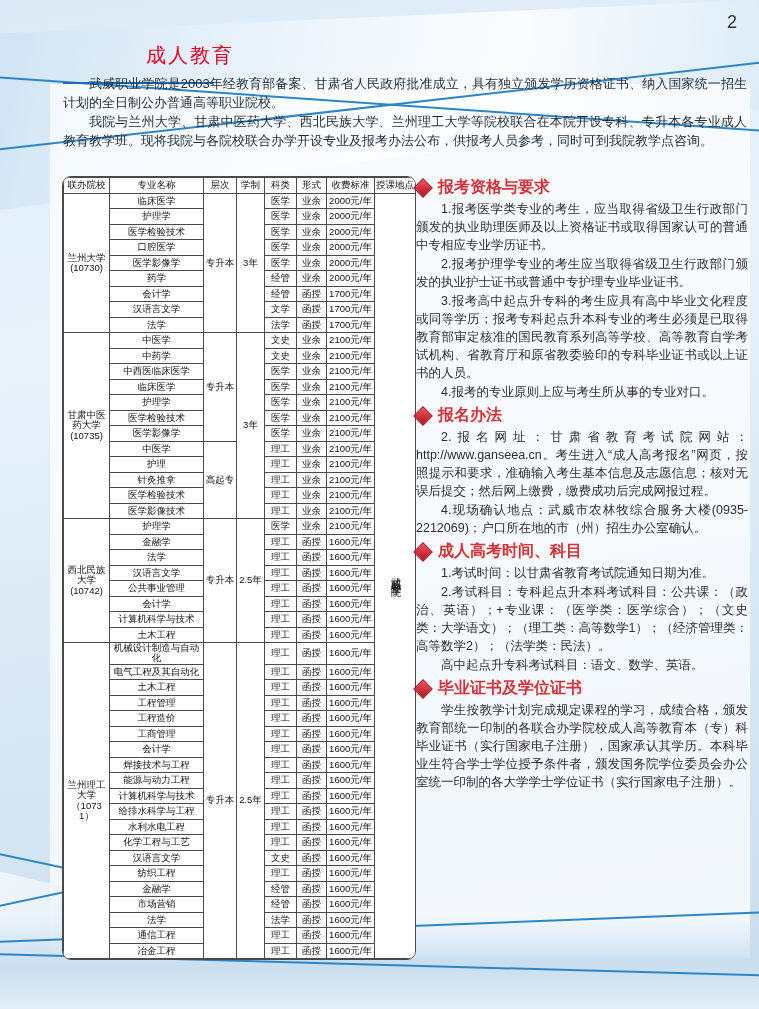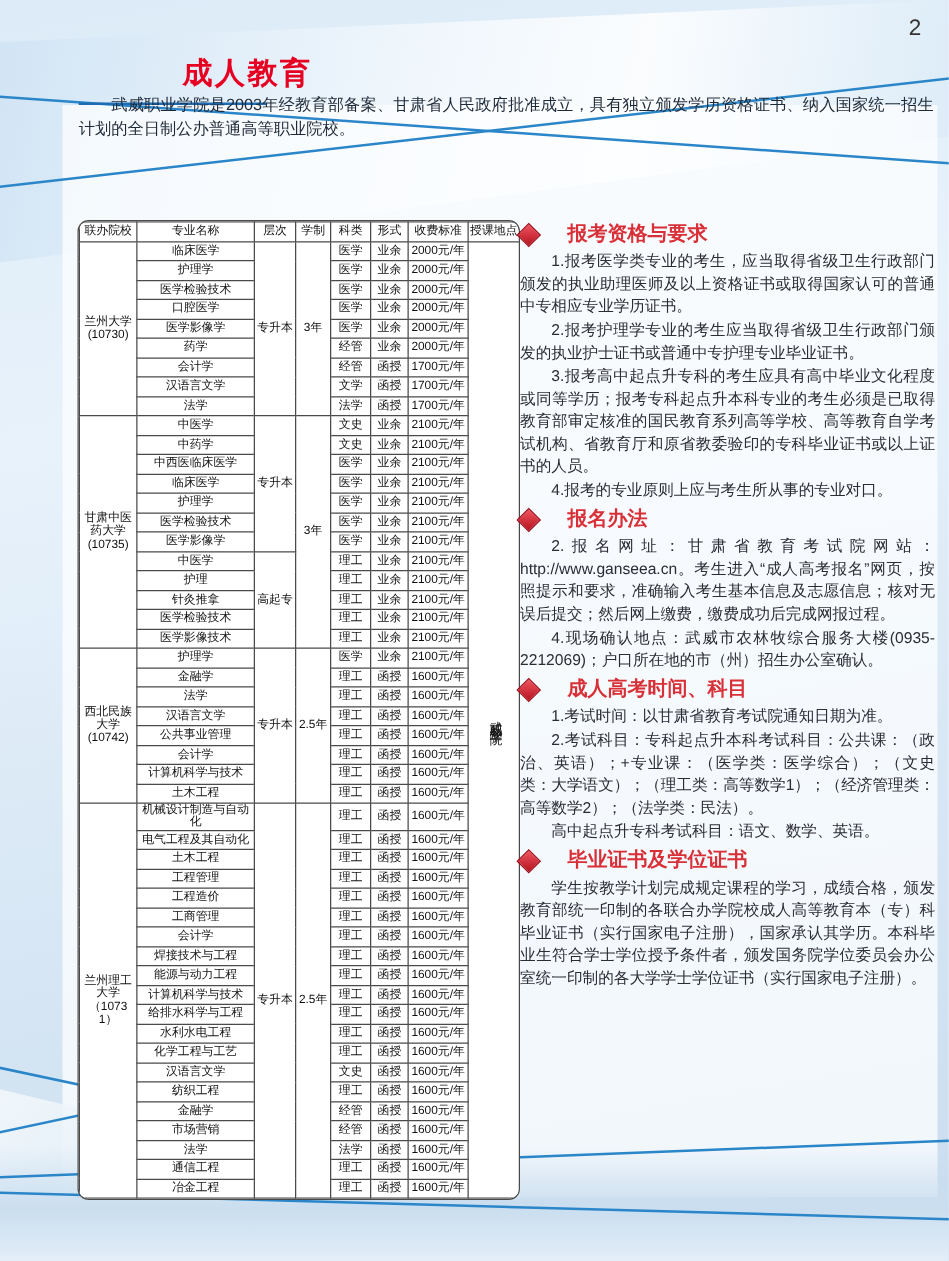--- a/index.html
+++ b/index.html
@@ -20,40 +20,40 @@
   .content-bg{left:50px;top:84px;width:700px;height:874px;background:rgba(253,254,255,.78);}
   .blue-line{position:absolute;height:1.5px;background:#2a86c9;transform-origin:left center;pointer-events:none;}
   #lineA{left:-6px;top:76px;width:785px;transform:rotate(4deg);}
   #lineB{left:-6px;top:149px;width:785px;transform:rotate(-6.5deg);}
   #lineC{left:-6px;top:941px;width:785px;transform:rotate(-2.2deg);}
   #lineD{left:-6px;top:953px;width:785px;transform:rotate(1.6deg);}
   #lineE{left:-6px;top:852px;width:218px;transform:rotate(12deg);}
   #lineF{left:-6px;top:906px;width:218px;transform:rotate(-12deg);}
 
   .page-number{position:absolute;top:12px;right:22px;font-size:18px;color:#333;}
-  .doc-title{position:absolute;left:146px;top:42px;font-size:24px;font-weight:bold;
+  .doc-title{position:absolute;left:146px;top:42px;font-size:20px;font-weight:normal;
     color:#e60021;letter-spacing:2px;}
   .title-underline{position:absolute;left:63px;top:82px;width:150px;height:2px;background:#1d6cb4;}
 
   .intro{position:absolute;left:63px;top:74px;width:684px;font-size:13px;line-height:19px;
     color:#1f2a38;text-align:justify;}
   .intro p{margin:0;text-indent:2em;}
 
   .table-wrap{position:absolute;left:62px;top:176px;width:352px;border:1px solid #4a4a4a;
     border-radius:9px;overflow:hidden;background:#fff;}
   table{border-collapse:collapse;width:100%;table-layout:fixed;}
   th,td{border:1px solid #4a4a4a;font-size:9.5px;font-weight:normal;text-align:center;
     padding:0;height:14.5px;line-height:1.08;color:#111;background:#fff;word-break:break-all;
     overflow:hidden;}
   .school-cell span{display:block;}
   .loc-cell span{writing-mode:vertical-lr;letter-spacing:2px;font-size:10px;display:inline-block;}
 
   .info{position:absolute;left:416px;top:173px;width:332px;color:#2c2c34;}
   .section h3{margin:4px 0 2px;font-size:16px;color:#d93038;font-weight:bold;
-    display:flex;align-items:center;gap:24px;}
+    display:flex;align-items:center;gap:8px;}
   .diamond{width:12px;height:12px;flex:none;transform:rotate(45deg);
     background:linear-gradient(135deg,#ef5560,#b5121f);border:1px solid #9e0e1a;}
   .section p{margin:0 0 1px;font-size:12.5px;line-height:18px;text-indent:2em;text-align:justify;}
 </style>
 </head>
 <body>
 
 <div class="deco band-top"></div>
 <div class="deco content-bg"></div>
 <div class="deco poly-bl"></div>
@@ -64,20 +64,21 @@
 <div class="blue-line" id="lineD"></div>
 <div class="blue-line" id="lineE"></div>
 <div class="blue-line" id="lineF"></div>
 
 <div class="page-number">2</div>
 <h1 class="doc-title" style="margin:0;">成人教育</h1>
 <div class="title-underline"></div>
 
 <div class="intro">
   <p>武威职业学院是2003年经教育部备案、甘肃省人民政府批准成立，具有独立颁发学历资格证书、纳入国家统一招生计划的全日制公办普通高等职业院校。</p>
+  <p>我院与兰州大学、甘肃中医药大学、西北民族大学、兰州理工大学等院校联合在本院开设专科、专升本各专业成人教育教学班。现将我院与各院校联合办学开设专业及报考办法公布，供报考人员参考，同时可到我院教学点咨询。</p>
 </div>
 
 <div class="table-wrap">
   <table>
     <colgroup>
       <col style="width:46px">
         <col style="width:94px">
         <col style="width:33px">
         <col style="width:28px">
       <col style="width:32px">

